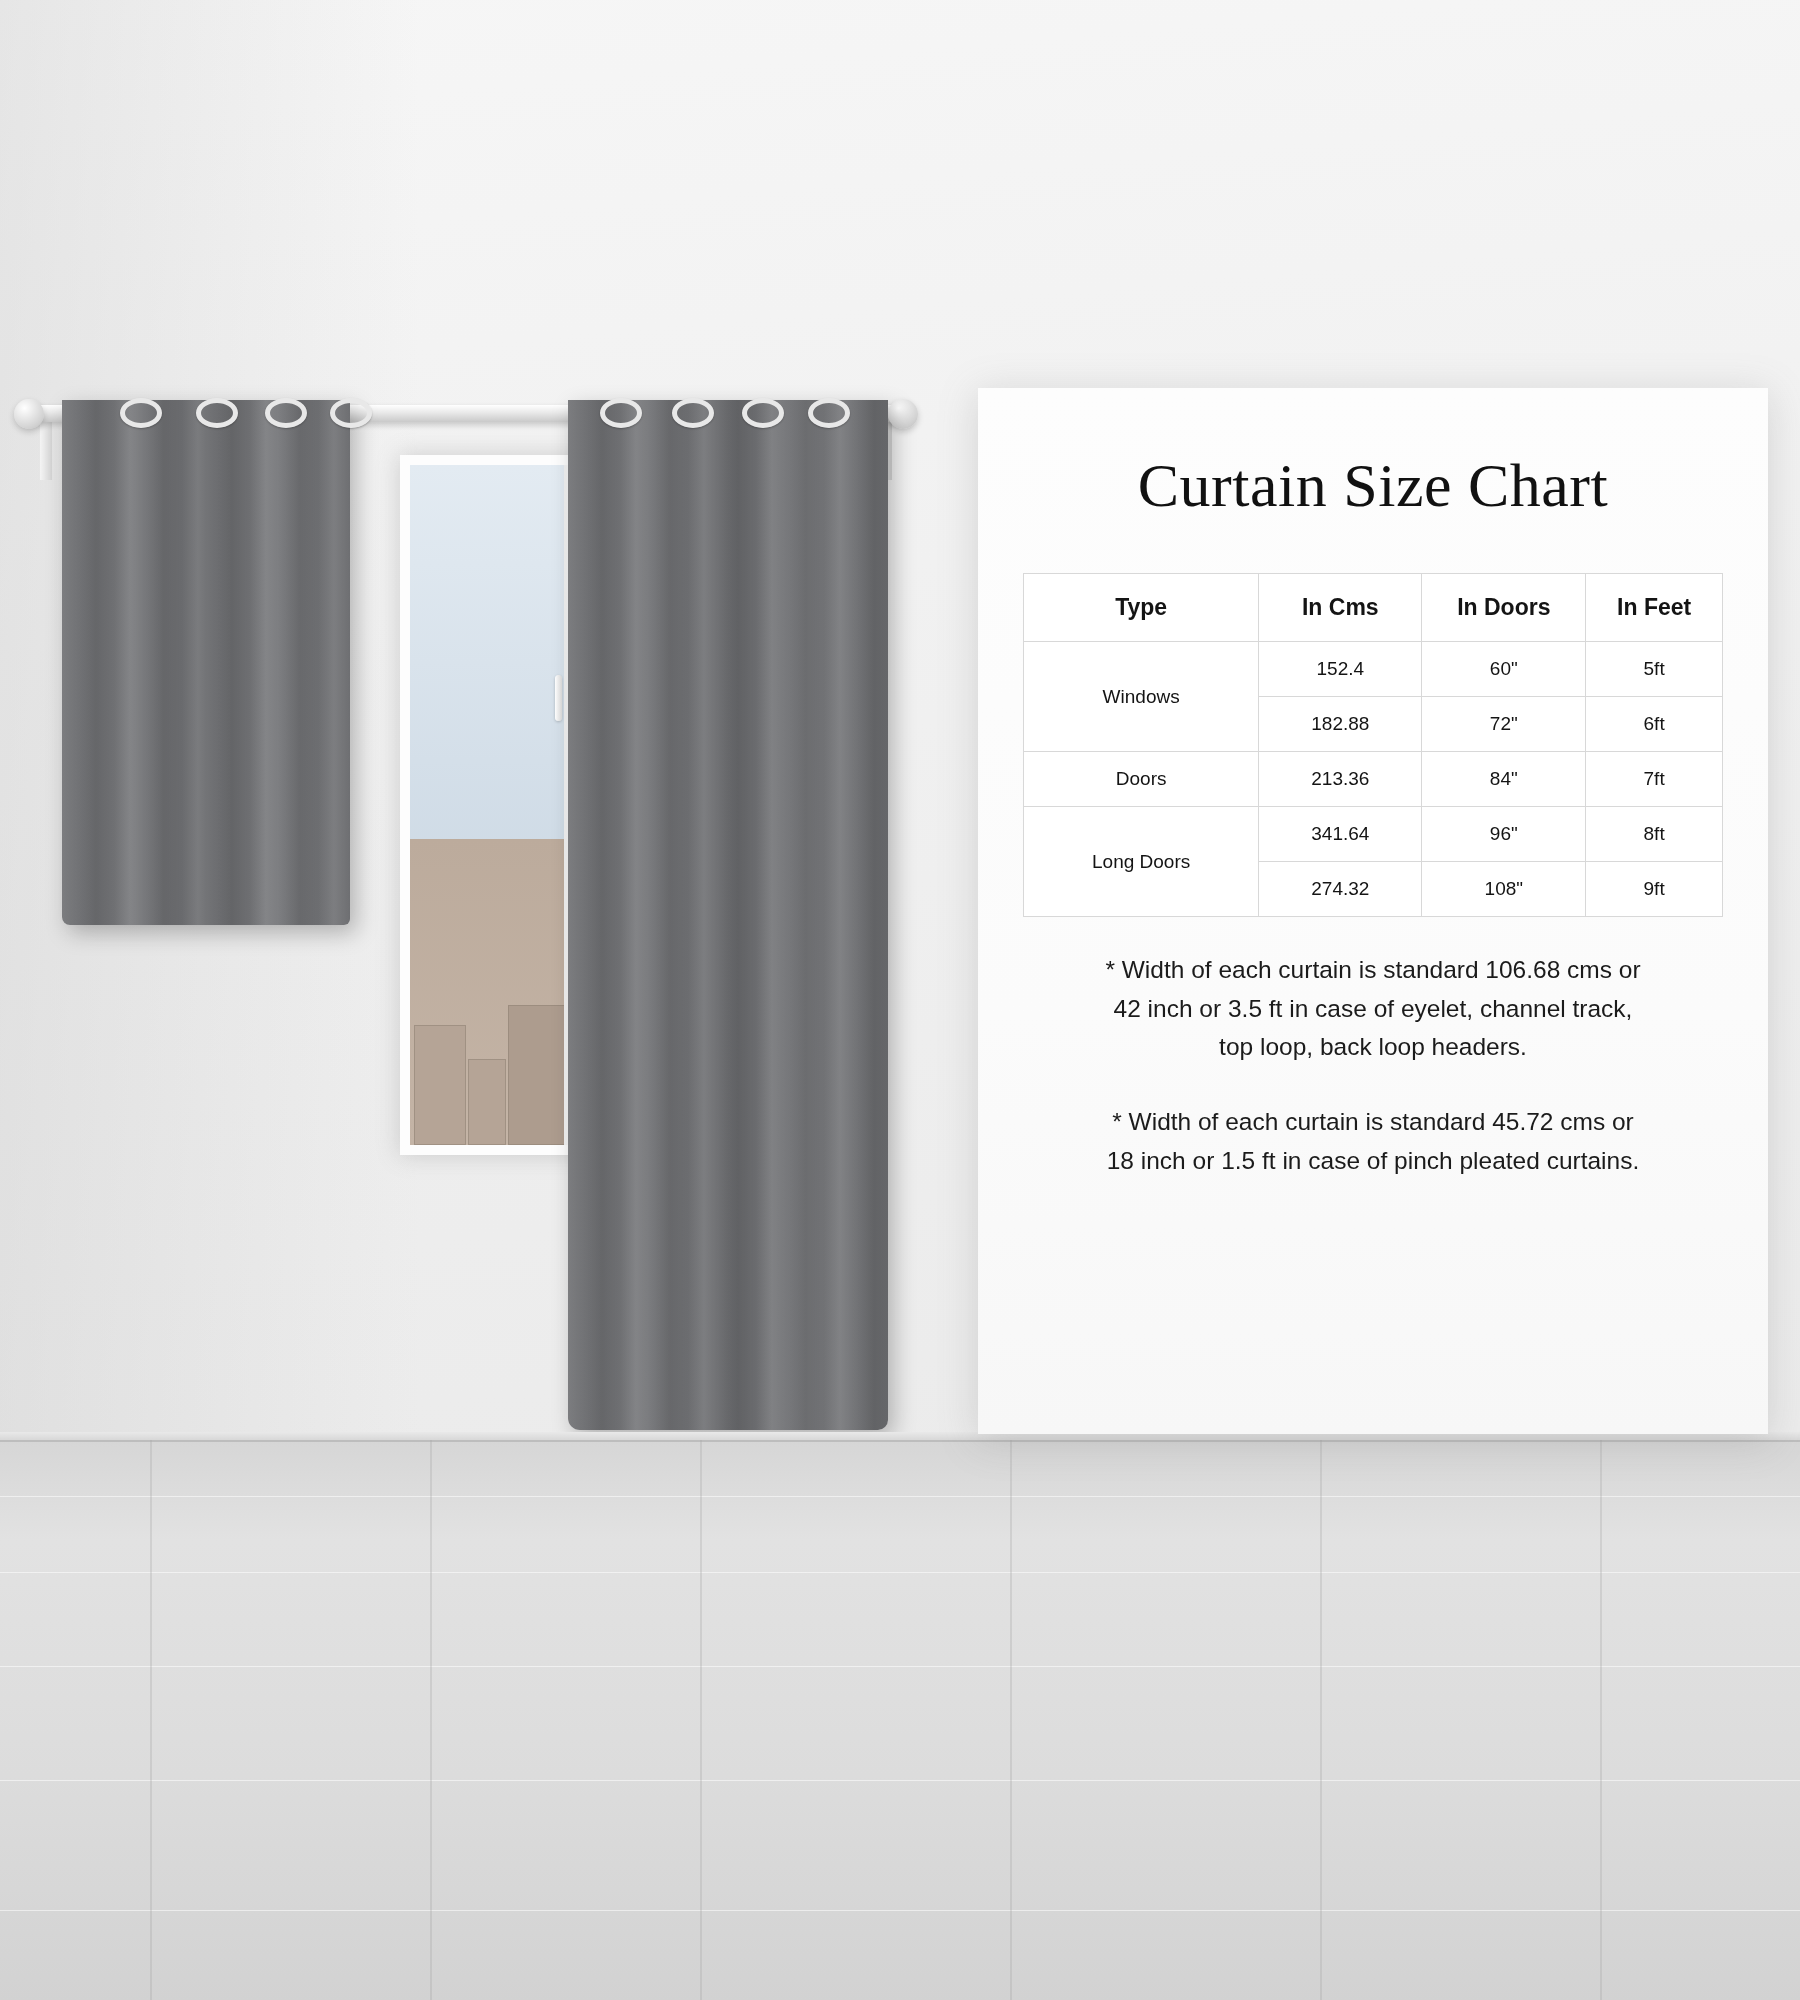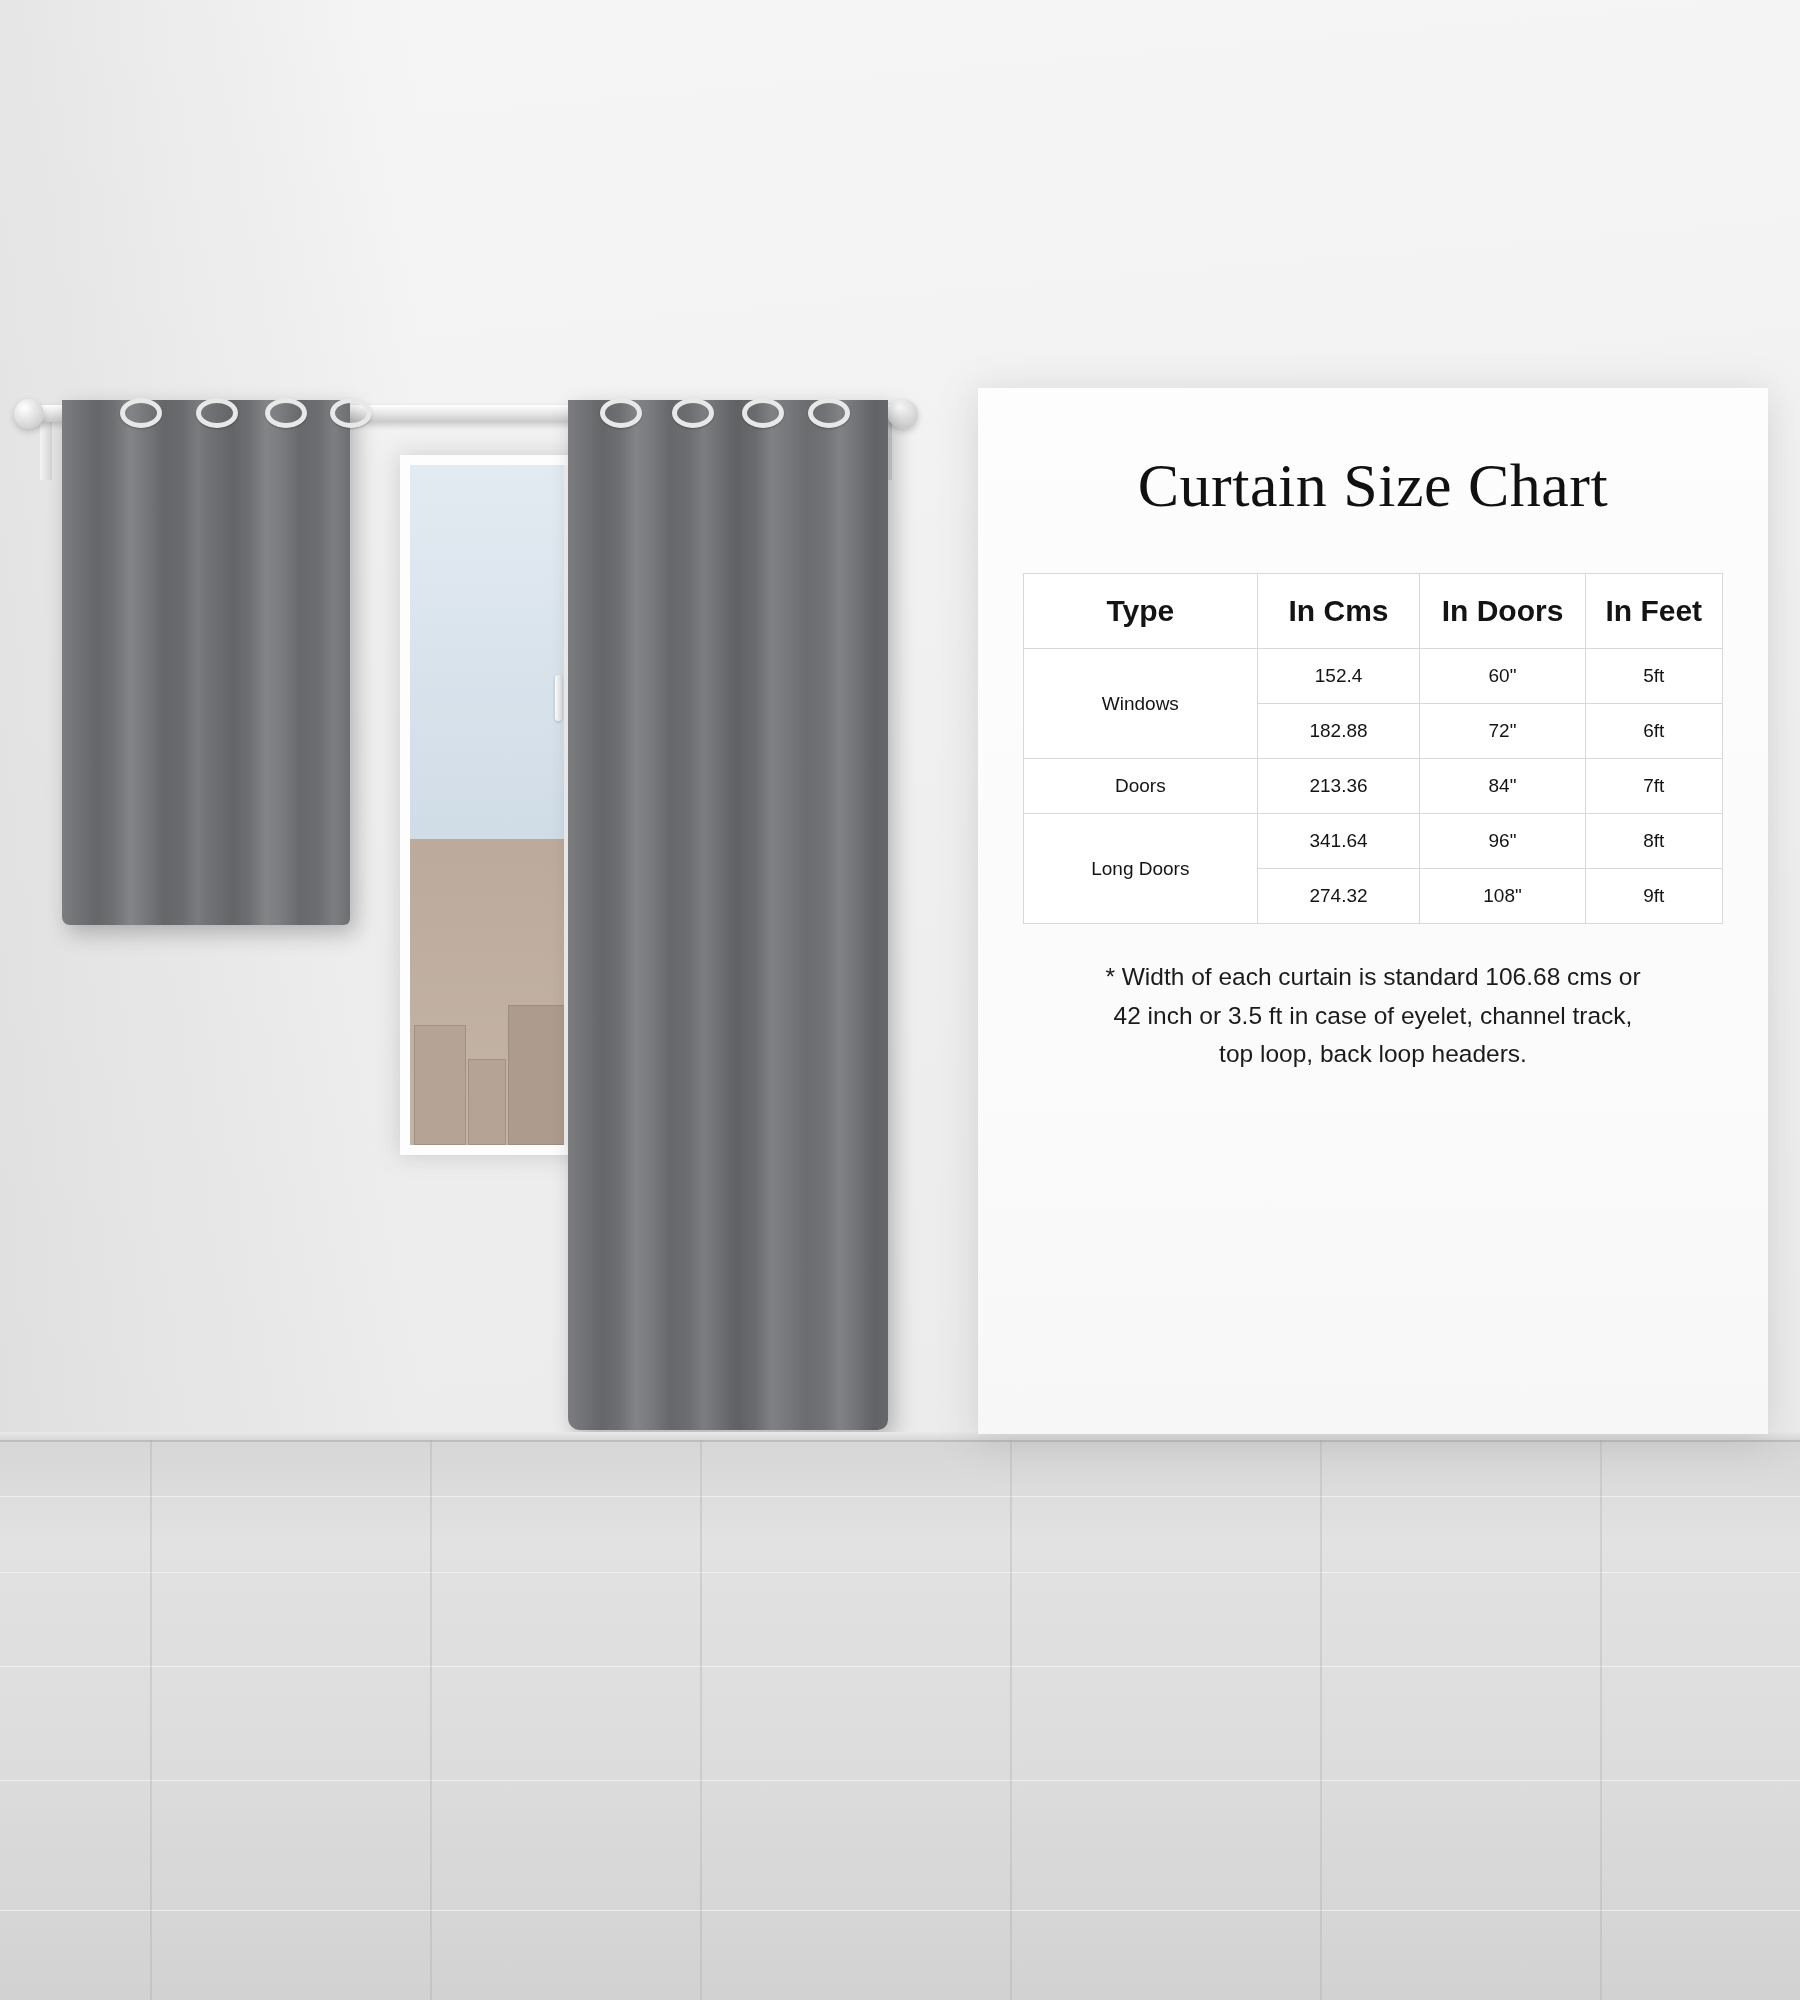--- a/index.html
+++ b/index.html
@@ -212,21 +212,21 @@
   table.size-table td, table.size-table th {
     border: 1px solid #d8d8d8;
     text-align: center;
     font-size: 19px;
     color: #141414;
     padding: 16px 6px;
     font-weight: 400;
   }
   table.size-table th {
     font-weight: bold;
-    font-size: 30px;
+    font-size: 23px;
     padding: 20px 6px;
   }
   td.type-cell {
     font-size: 23px;
     font-weight: 400;
   }
   .col-type { width: 238px; }
   .col-cms { width: 160px; }
   .col-in  { width: 160px; }
   .col-ft  { width: 132px; }
@@ -347,16 +347,20 @@
         </tr>
       </tbody>
     </table>
 
     <div class="notes">
       <div class="note">
         <span class="ind">* Width of each curtain is standard 106.68 cms or</span>
         <span class="ind">42 inch or 3.5 ft in case of eyelet, channel track,</span>
         <span class="ind">top loop, back loop headers.</span>
       </div>
+      <div class="note">
+        <span class="ind">* Width of each curtain is standard 45.72 cms or</span>
+        <span class="ind">18 inch or 1.5 ft in case of pinch pleated curtains.</span>
+      </div>
     </div>
 
   </div>
 </div>
 
 </body></html>

